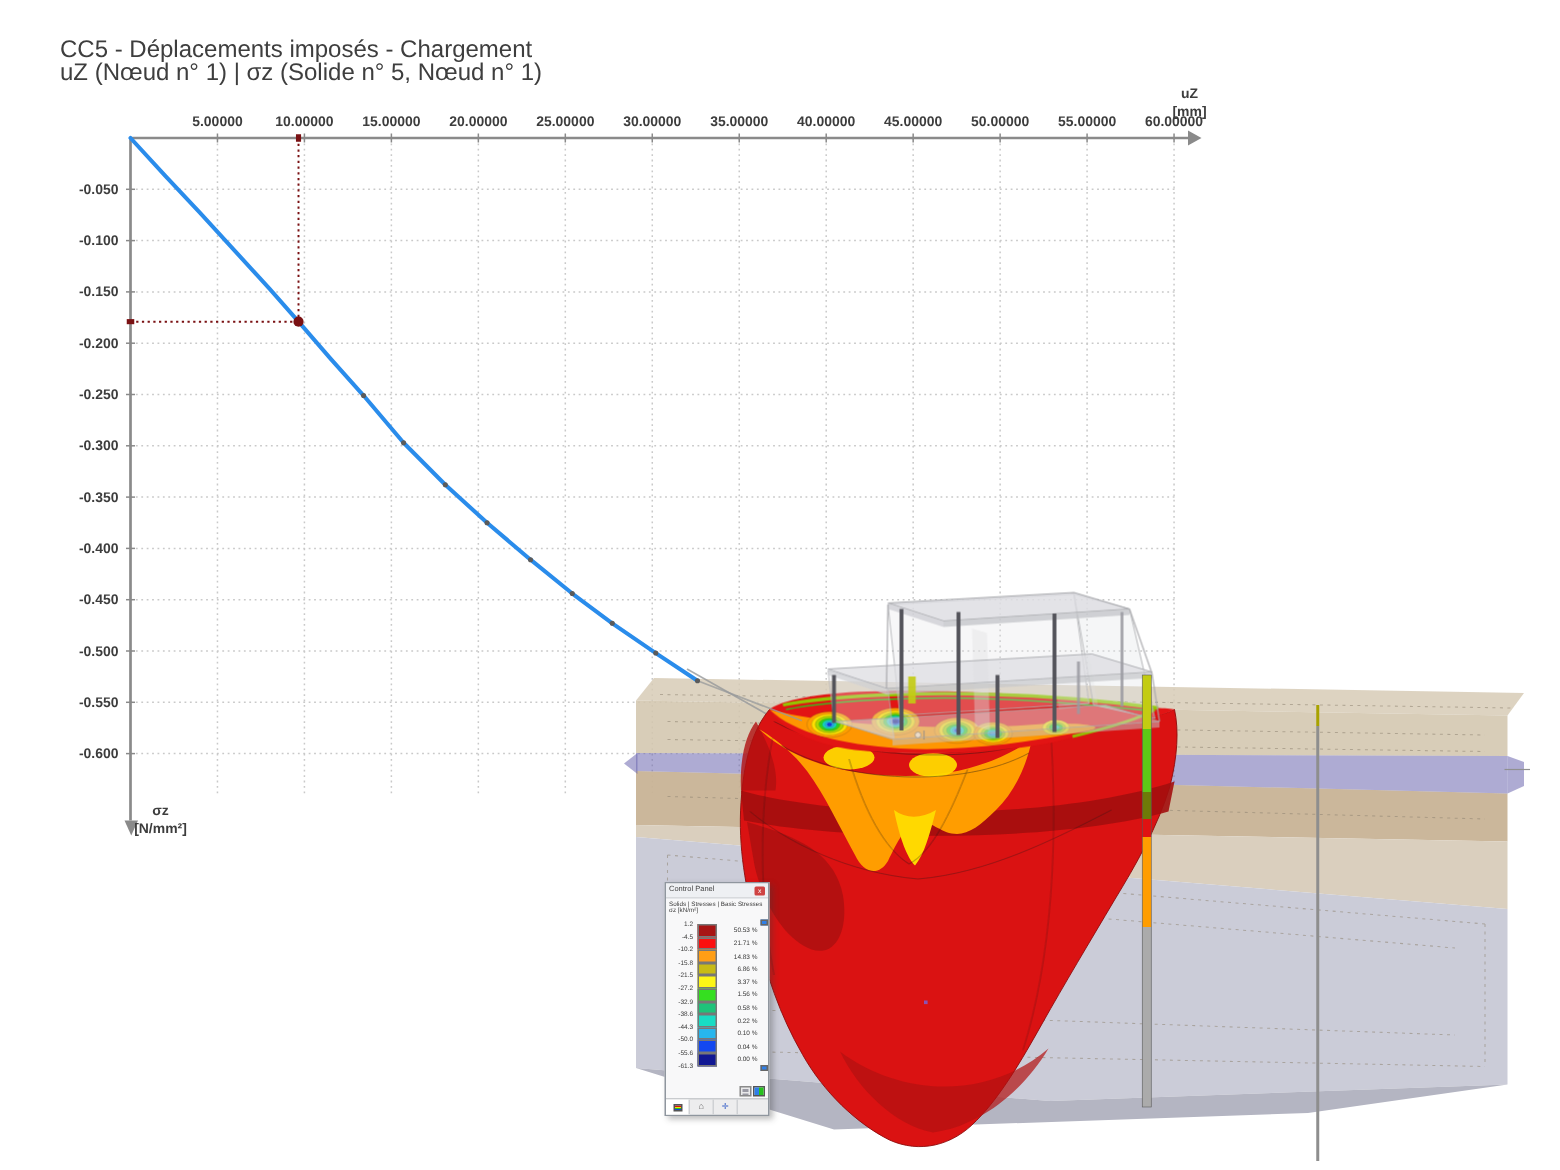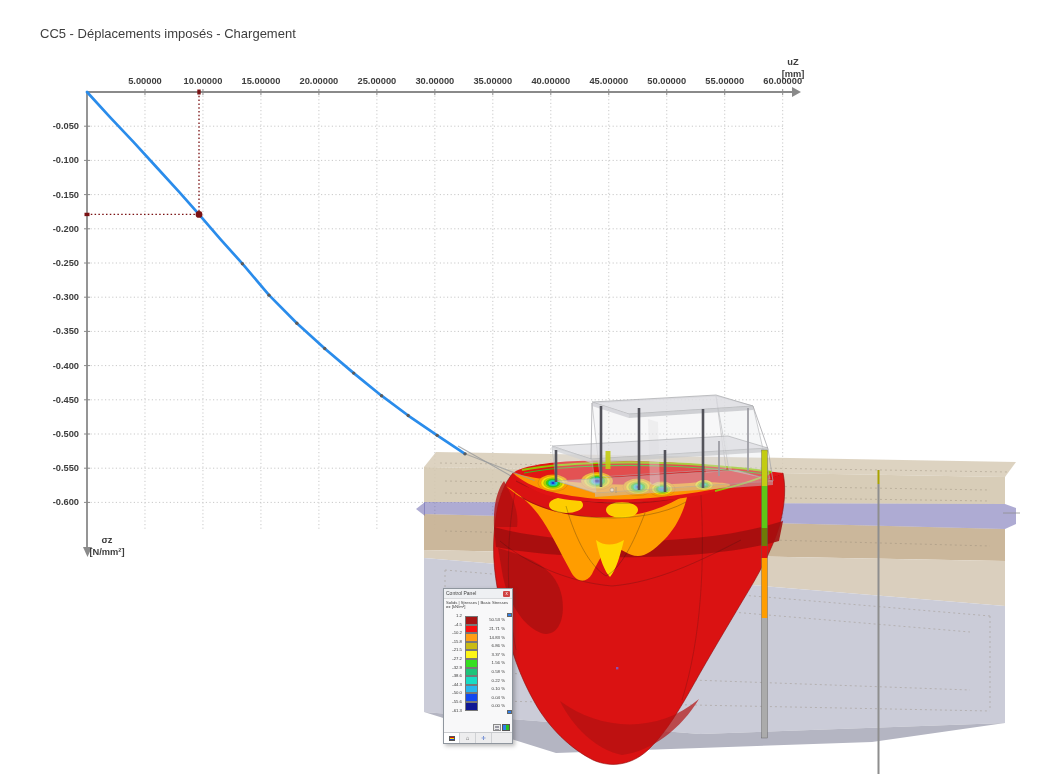--- a/index.html
+++ b/index.html
@@ -3,21 +3,21 @@
 <meta charset="utf-8">
 <style>
   html,body{margin:0;padding:0;}
   body{width:1040px;height:780px;position:relative;background:#ffffff;overflow:hidden;
        font-family:"Liberation Sans","DejaVu Sans",sans-serif;}
   svg{position:absolute;left:0;top:0;}
   svg text{font-family:"Liberation Sans","DejaVu Sans",sans-serif;}
   #chart-base{z-index:0;}
   #scene-svg{z-index:1;}
   #chart-top{z-index:2;pointer-events:none;}
-  .hdr{position:absolute;left:40px;top:26px;z-index:3;font-size:13px;line-height:15px;color:#3e3e3e;}
+  .hdr{position:absolute;left:40px;top:26px;z-index:3;font-size:16px;line-height:15px;color:#3e3e3e;}
   
   .cp{position:absolute;left:443px;top:588px;width:70px;height:156px;z-index:5;
       background:#f8f8f9;border:1px solid #8f969e;box-shadow:2px 2px 4px rgba(60,60,60,.35);
       font-size:5px;color:#333;box-sizing:border-box;}
   .cp-title{height:9px;background:#eef0f3;border-bottom:1px solid #d8dadd;display:flex;
             align-items:center;padding:0 2px;}
   .cp-title span{font-size:5px;line-height:9px;color:#444;}
   .cp-close{margin-left:auto;width:7px;height:6px;background:#cf4343;color:#fff;font-size:4.5px;
             line-height:6px;text-align:center;border-radius:1px;cursor:pointer;}
   .cp-sub{padding:1.5px 2px 0 2px;font-size:4.2px;line-height:4.8px;color:#3a3a3a;}
@@ -319,20 +319,21 @@
       <circle cx="381.513" cy="395.696" r="1.7" fill="#5b5b5b"></circle>
       <circle cx="408.1815" cy="415.532" r="1.7" fill="#5b5b5b"></circle>
       <circle cx="437.169" cy="435.368" r="1.7" fill="#5b5b5b"></circle>
       <circle cx="464.997" cy="453.836" r="1.7" fill="#5b5b5b"></circle>
       <circle cx="199.0077" cy="214.43599999999998" r="3.4" fill="#7a1113"></circle>
     </g>
 </svg>
 
 <div class="hdr">
   <div>CC5 - Déplacements imposés - Chargement</div>
+  <div>uZ (Nœud n° 1) | σz (Solide n° 5, Nœud n° 1)</div>
 </div>
 
 <div class="cp">
   <div class="cp-title">
     <span>Control Panel</span>
     <div class="cp-close">x</div>
   </div>
   <div class="cp-sub">
     <div>Solids | Stresses | Basic Stresses</div>
     <div>σz [kN/m²]</div>

